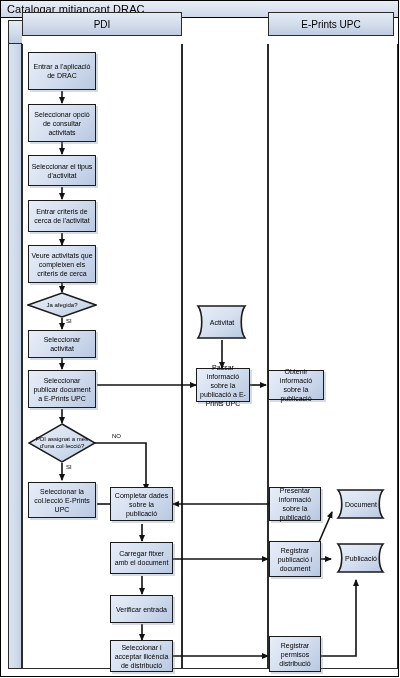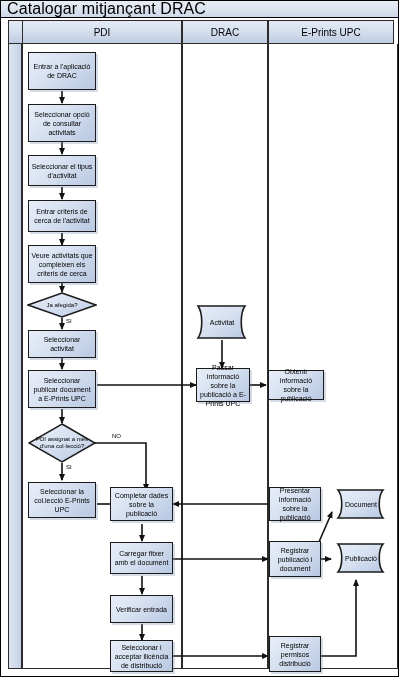--- a/index.html
+++ b/index.html
@@ -24,26 +24,26 @@
 
   
   .titlebar{
     position:absolute;left:1px;top:1px;width:397px;height:17px;
     background:linear-gradient(to bottom,#e9eef6 0%,#dbe3ef 55%,#ccd7e8 100%);
     border-bottom:1px solid #000;
     box-sizing:border-box;
     display:flex;align-items:center;
   }
   .titlebar .ttxt{
-    font-size:16px;color:#000;padding-left:6px;letter-spacing:0.1px;
+    font-size:11px;color:#000;padding-left:6px;letter-spacing:0.1px;
   }
 
   
   .lane-head{
-    position:absolute;top:20px;height:24px;
+    position:absolute;top:12px;height:24px;
     background:linear-gradient(to bottom,#e4ebf5 0%,#d3ddec 50%,#bfcce1 100%);
     border:1px solid #2b2b2b;
     box-sizing:border-box;
     display:flex;align-items:center;justify-content:center;
     font-size:10px;color:#000;
   }
   
   .gutter-head{
     position:absolute;left:8px;top:20px;width:14px;height:24px;
     background:linear-gradient(to bottom,#e4ebf5 0%,#d3ddec 50%,#bfcce1 100%);
@@ -119,23 +119,20 @@
 
   <div class="gutter-head"></div>
   <div class="gutter-body"></div>
 
   <div class="lane-body" style="left:22px;width:160px;"></div>
   <div class="lane-body" style="left:182px;width:86px;"></div>
   <div class="lane-body" style="left:268px;width:130px;"></div>
 
   <div class="lane-head" style="left:22px;width:160px;">
     <span>PDI</span>
-  </div>
-  <div class="lane-head" style="left:182px;width:86px;">
-    <span>DRAC</span>
   </div>
   <div class="lane-head" style="left:268px;width:126px;">
     <span>E-Prints UPC</span>
   </div>
 
   <svg id="wires" viewBox="0 0 400 678" xmlns="http://www.w3.org/2000/svg">
     <defs>
       <marker id="ah" markerWidth="7" markerHeight="7" refX="6" refY="3" orient="auto" markerUnits="userSpaceOnUse">
         <path d="M0,0 L7,3 L0,6 z" fill="#111"></path>
       </marker>

